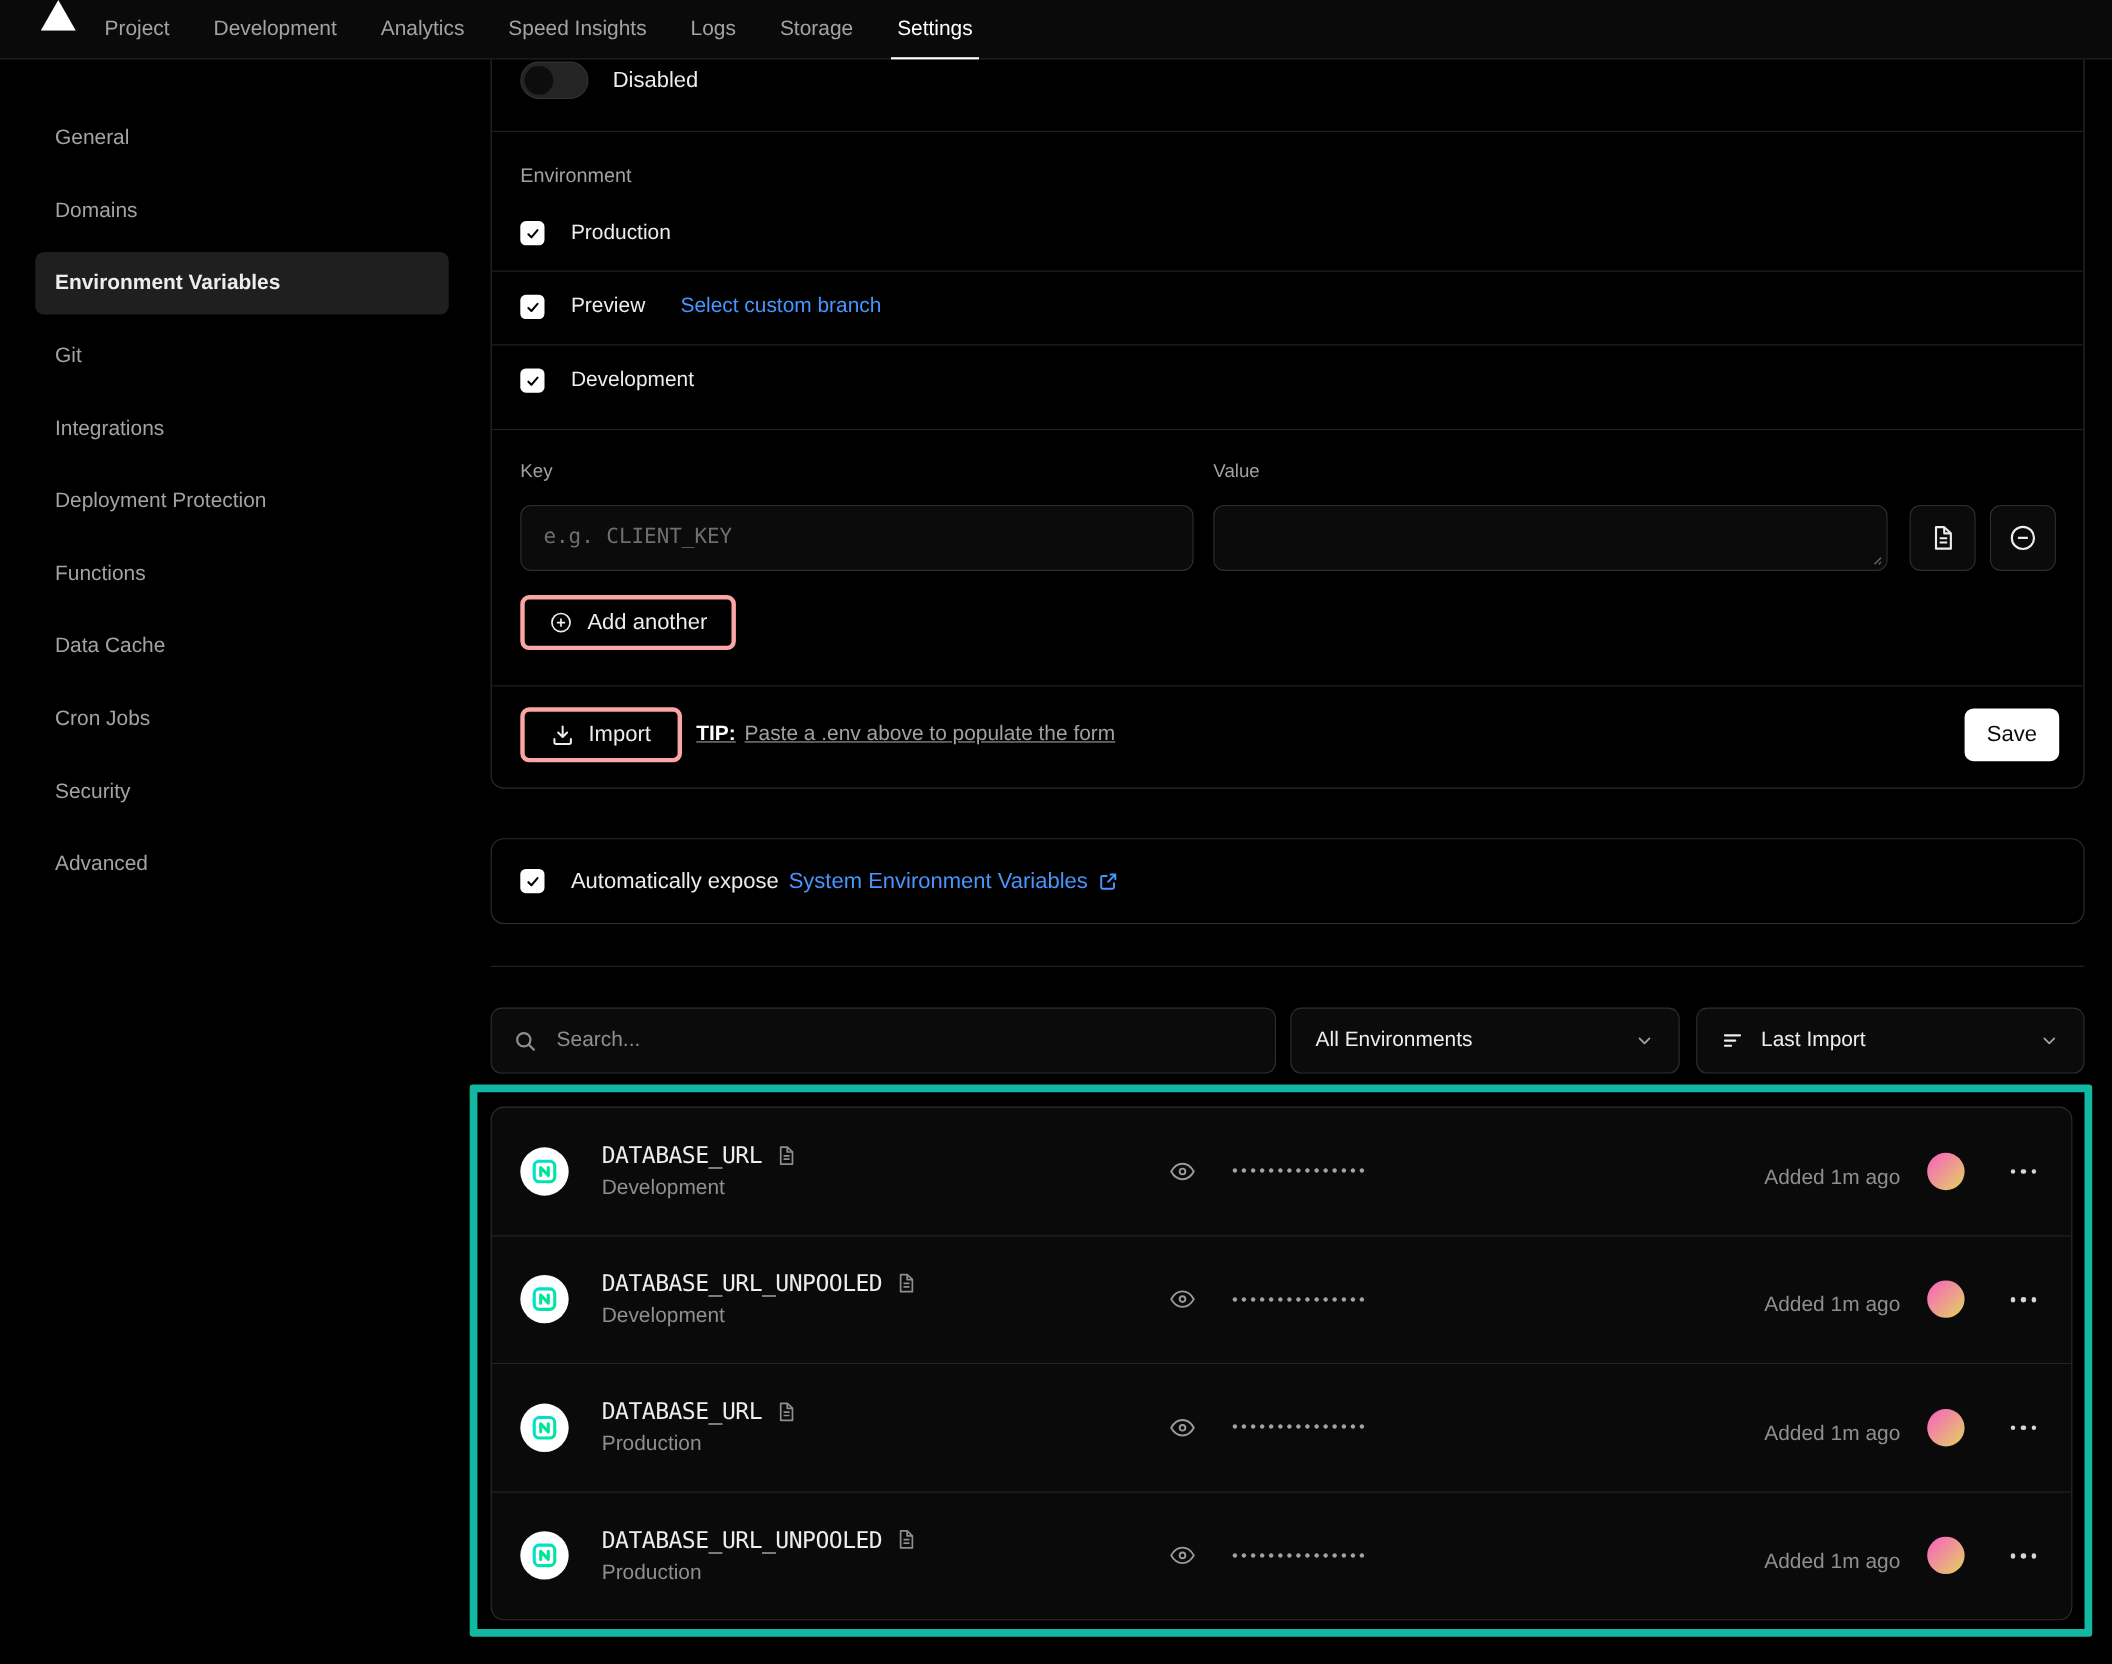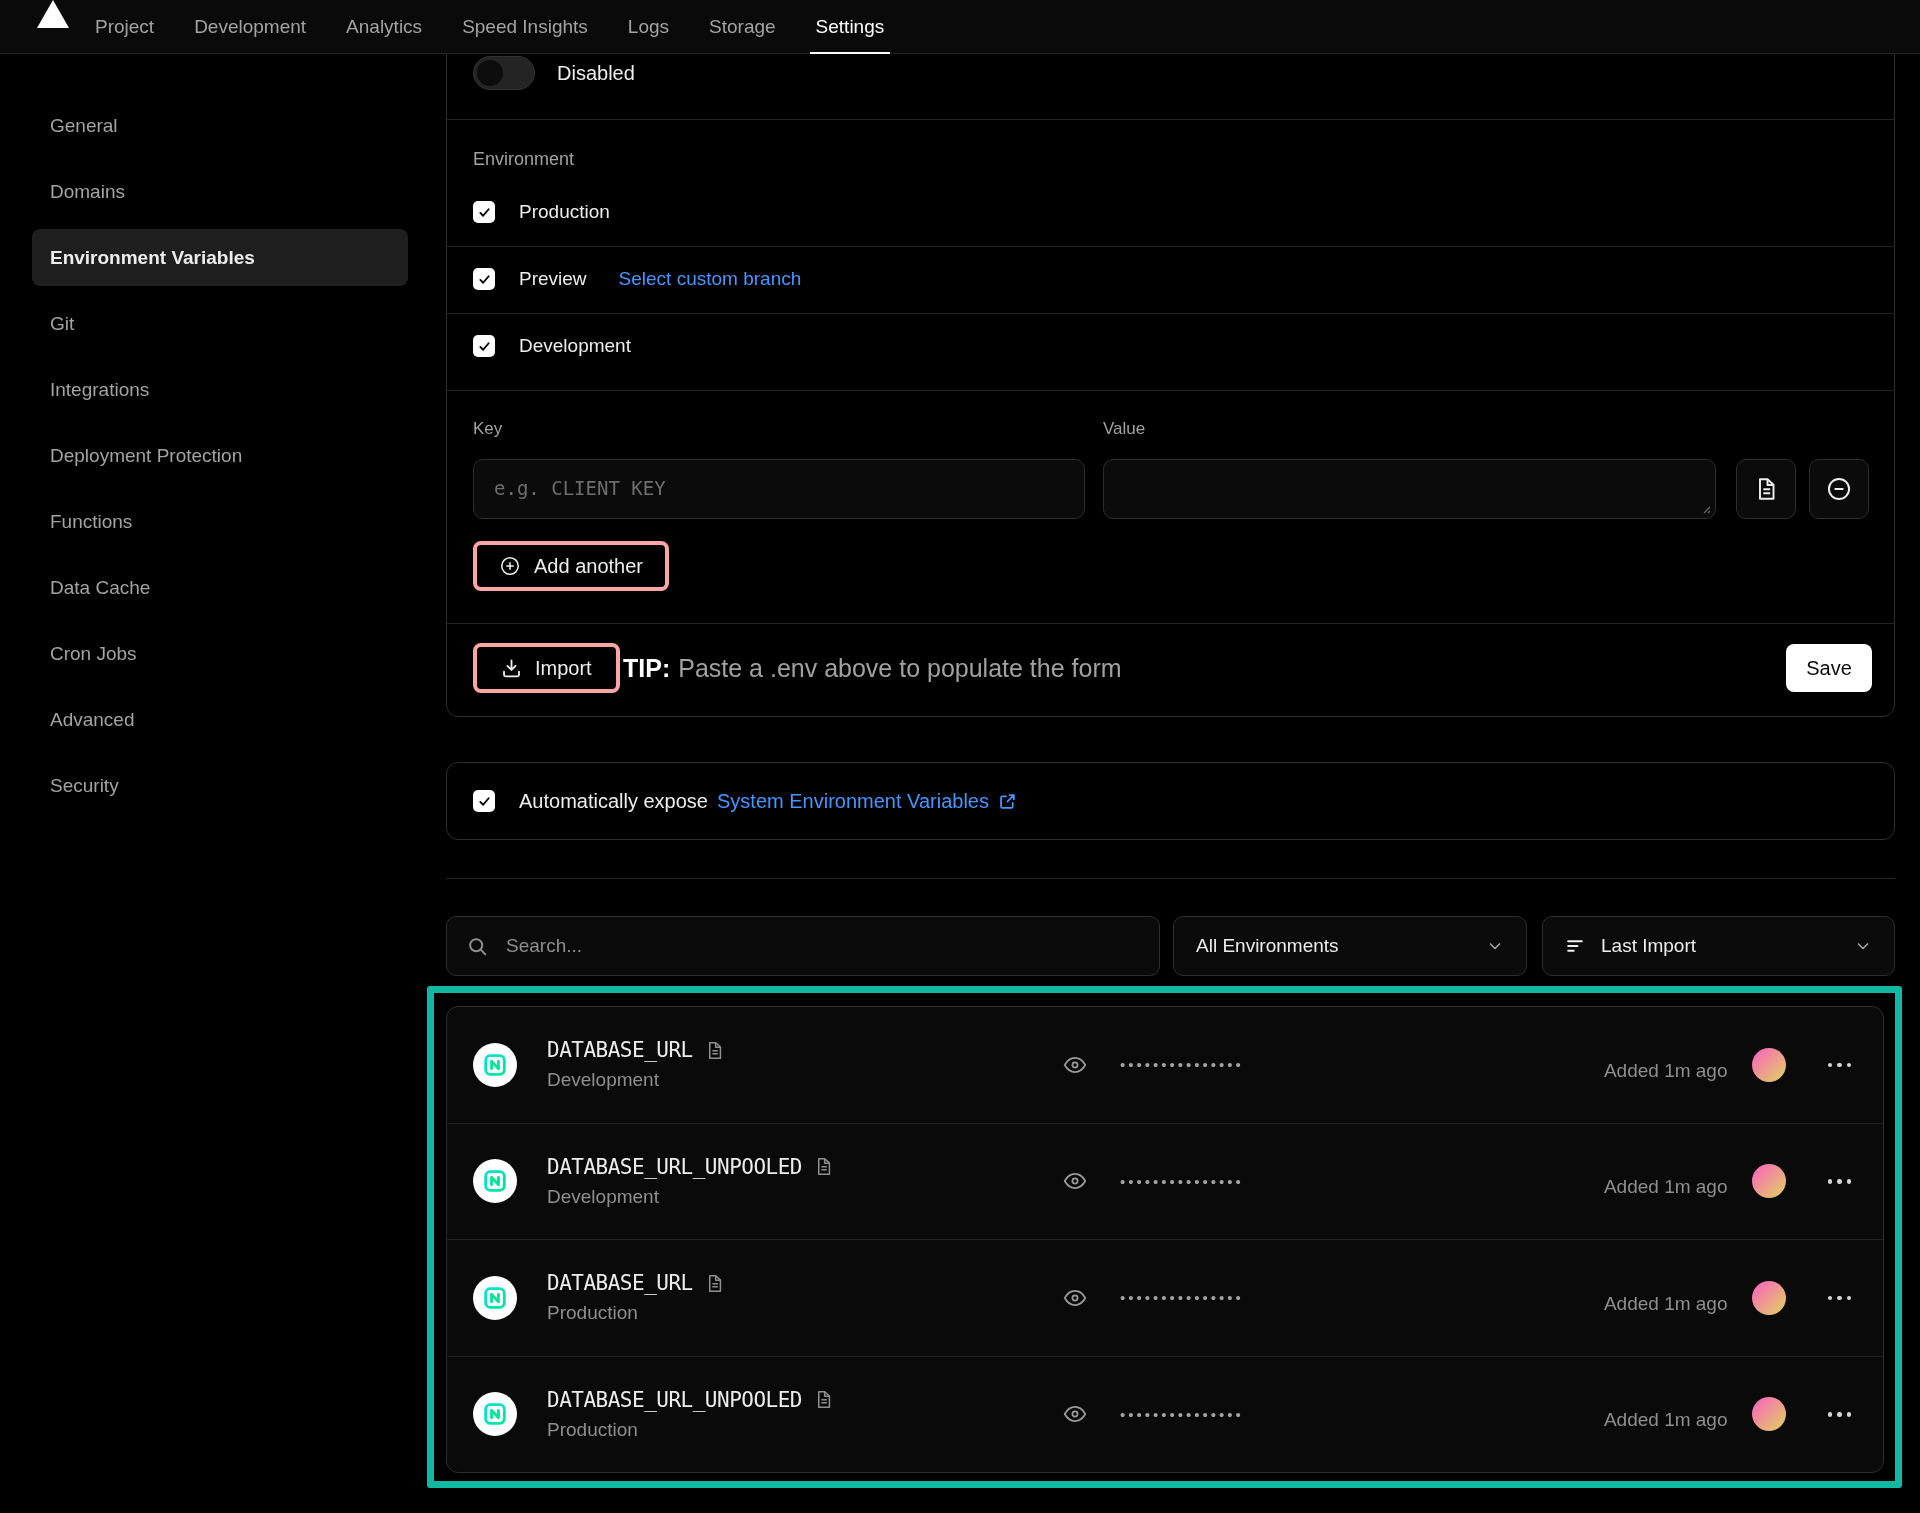--- a/index.html
+++ b/index.html
@@ -49,21 +49,21 @@
               border:1px solid #2e2e2e; border-radius:10px; cursor:text; }
   .resize-corner { position:absolute; right:4px; bottom:4px; }
 
   .sqbtn { position:absolute; top:518px; width:60px; height:60px; border-radius:10px; background:#0b0b0b;
            border:1px solid #2e2e2e; display:flex; align-items:center; justify-content:center; cursor:pointer; }
 
   .btn-dark { display:inline-flex; align-items:center; gap:13px; background:#000; border:4px solid #fca5a5;
               border-radius:8px; color:#ededed; font-size:20px; cursor:pointer; }
   .btn-add { position:absolute; left:26px; top:600px; height:50px; padding:0 22px; }
   .btn-import { position:absolute; left:26px; top:702px; height:50px; padding:0 24px; }
-  .tip { position:absolute; left:176px; top:702px; height:50px; display:flex; align-items:center; gap:8px; font-size:25px; color:#a1a1a1; }
+  .tip { position:absolute; left:186px; top:702px; height:50px; display:flex; align-items:center; gap:8px; font-size:19px; color:#a1a1a1;text-decoration:underline; }
   .tip b { color:#fff; font-weight:700; }
   .btn-save { position:absolute; right:22px; top:703px; width:86px; height:48px; background:#fff; color:#0a0a0a;
               border:none; border-radius:8px; font-size:20px; font-weight:500; cursor:pointer; font-family:"Liberation Sans",sans-serif; }
 
   .expose-card { position:absolute; left:0; top:762px; width:1449px; height:78px; display:flex; align-items:center;
                  padding-left:26px; gap:24px; }
   .expose-text { display:flex; align-items:center; gap:9px; font-size:20px; color:#ededed; }
 
   .main-divider { position:absolute; left:0; top:878px; width:1449px; height:1px; background:#232323; }
 
@@ -138,22 +138,22 @@
   <aside class="sidebar">
     <div class="sideitem">General</div>
     <div class="sideitem">Domains</div>
     <div class="sideitem active">Environment Variables</div>
     <div class="sideitem">Git</div>
     <div class="sideitem">Integrations</div>
     <div class="sideitem">Deployment Protection</div>
     <div class="sideitem">Functions</div>
     <div class="sideitem">Data Cache</div>
     <div class="sideitem">Cron Jobs</div>
+    <div class="sideitem">Security</div>
     <div class="sideitem">Advanced</div>
-    <div class="sideitem">Security</div>
   </aside>
 
   <main class="main">
 
     <section class="card form-card">
 
       <div class="row-disabled">
         <div class="toggle">
             <div class="knob"></div>
           </div>

